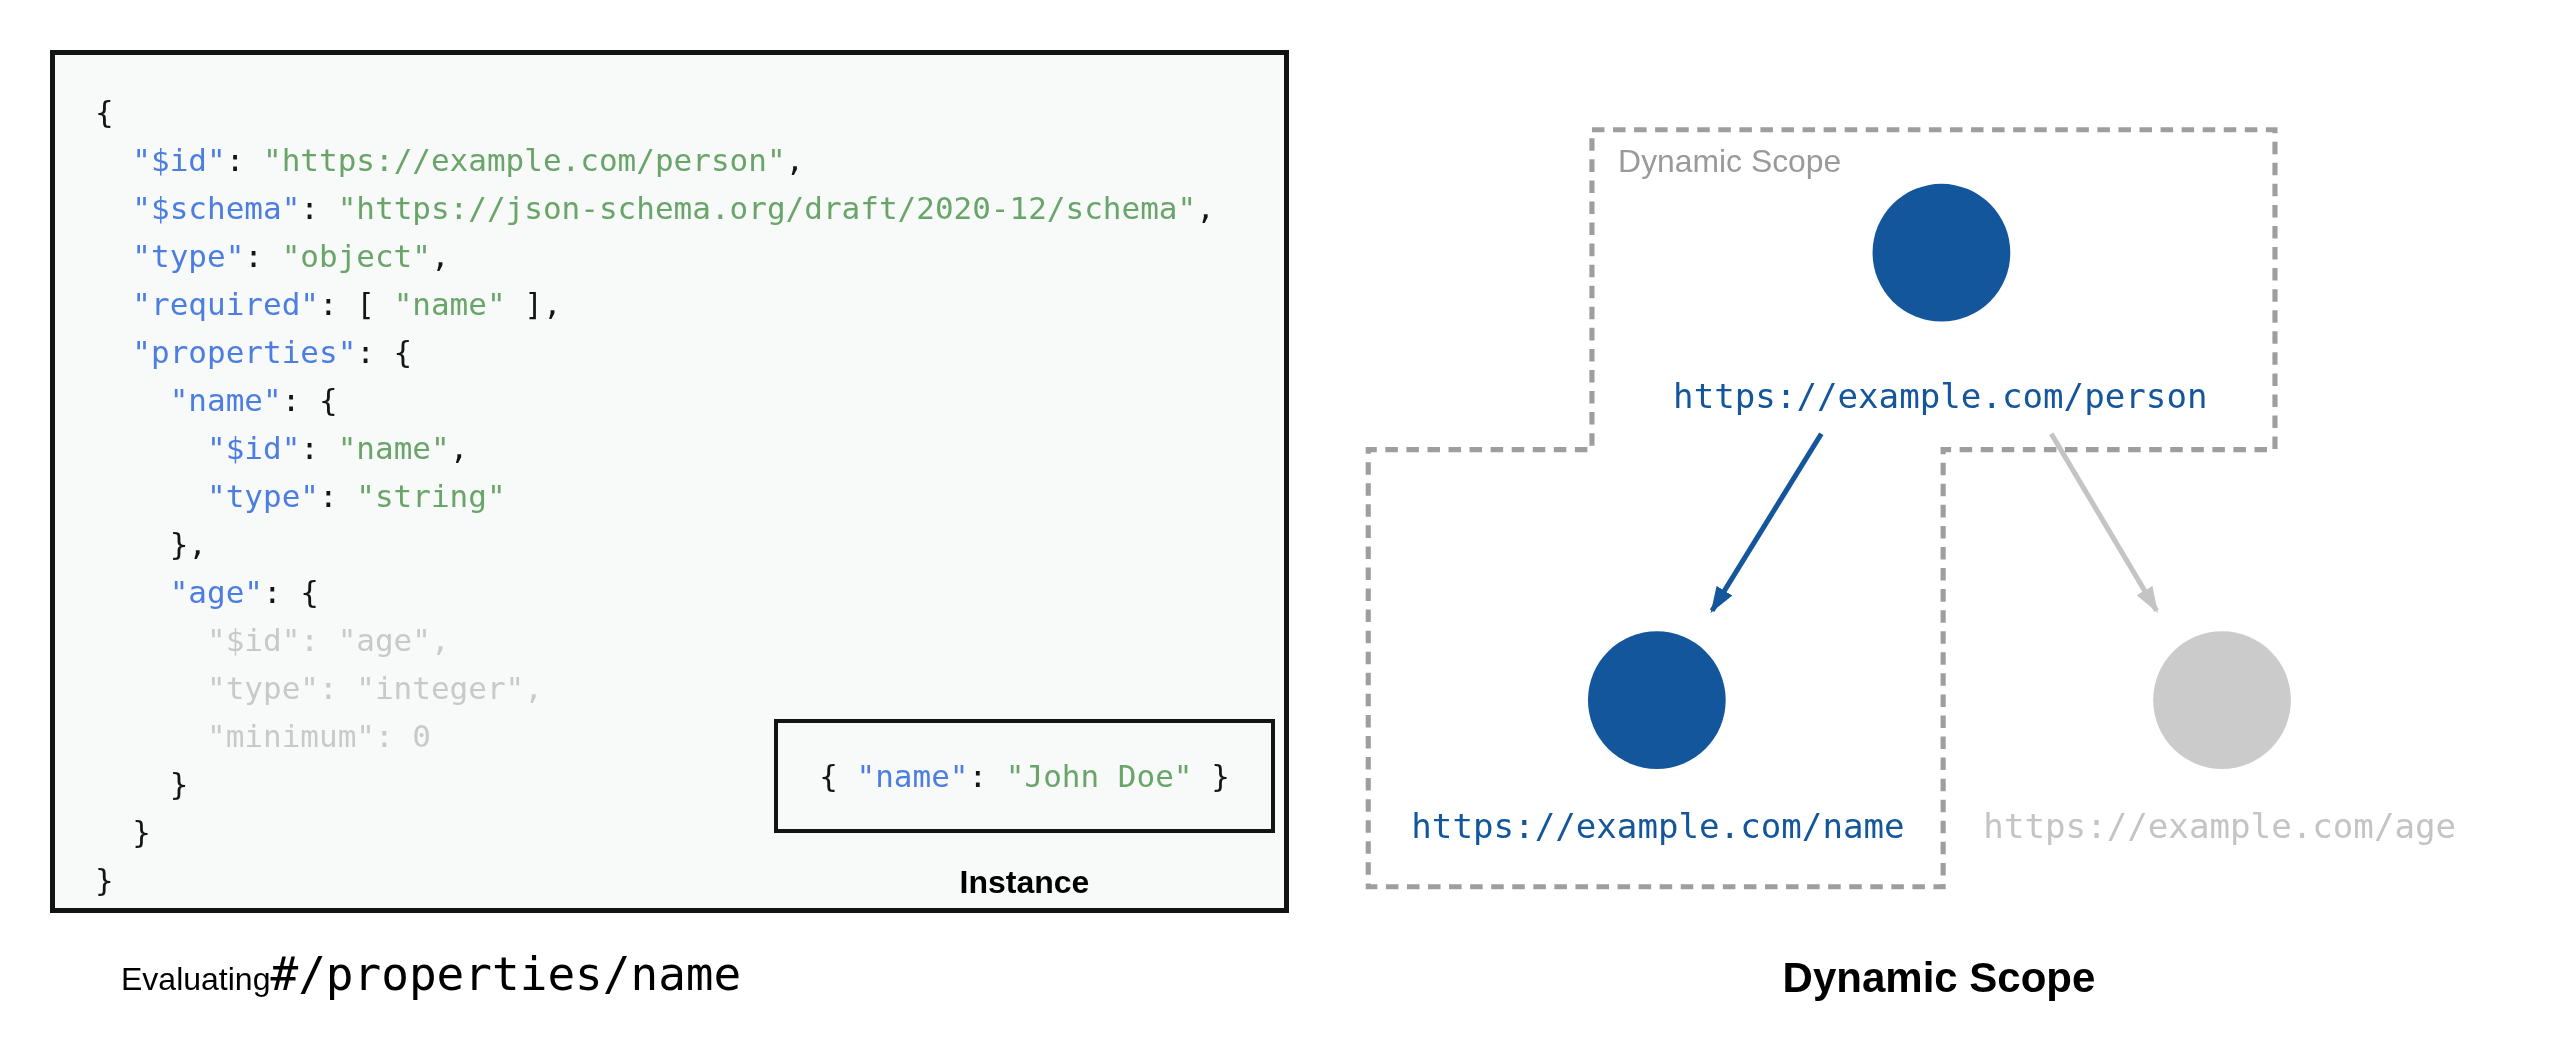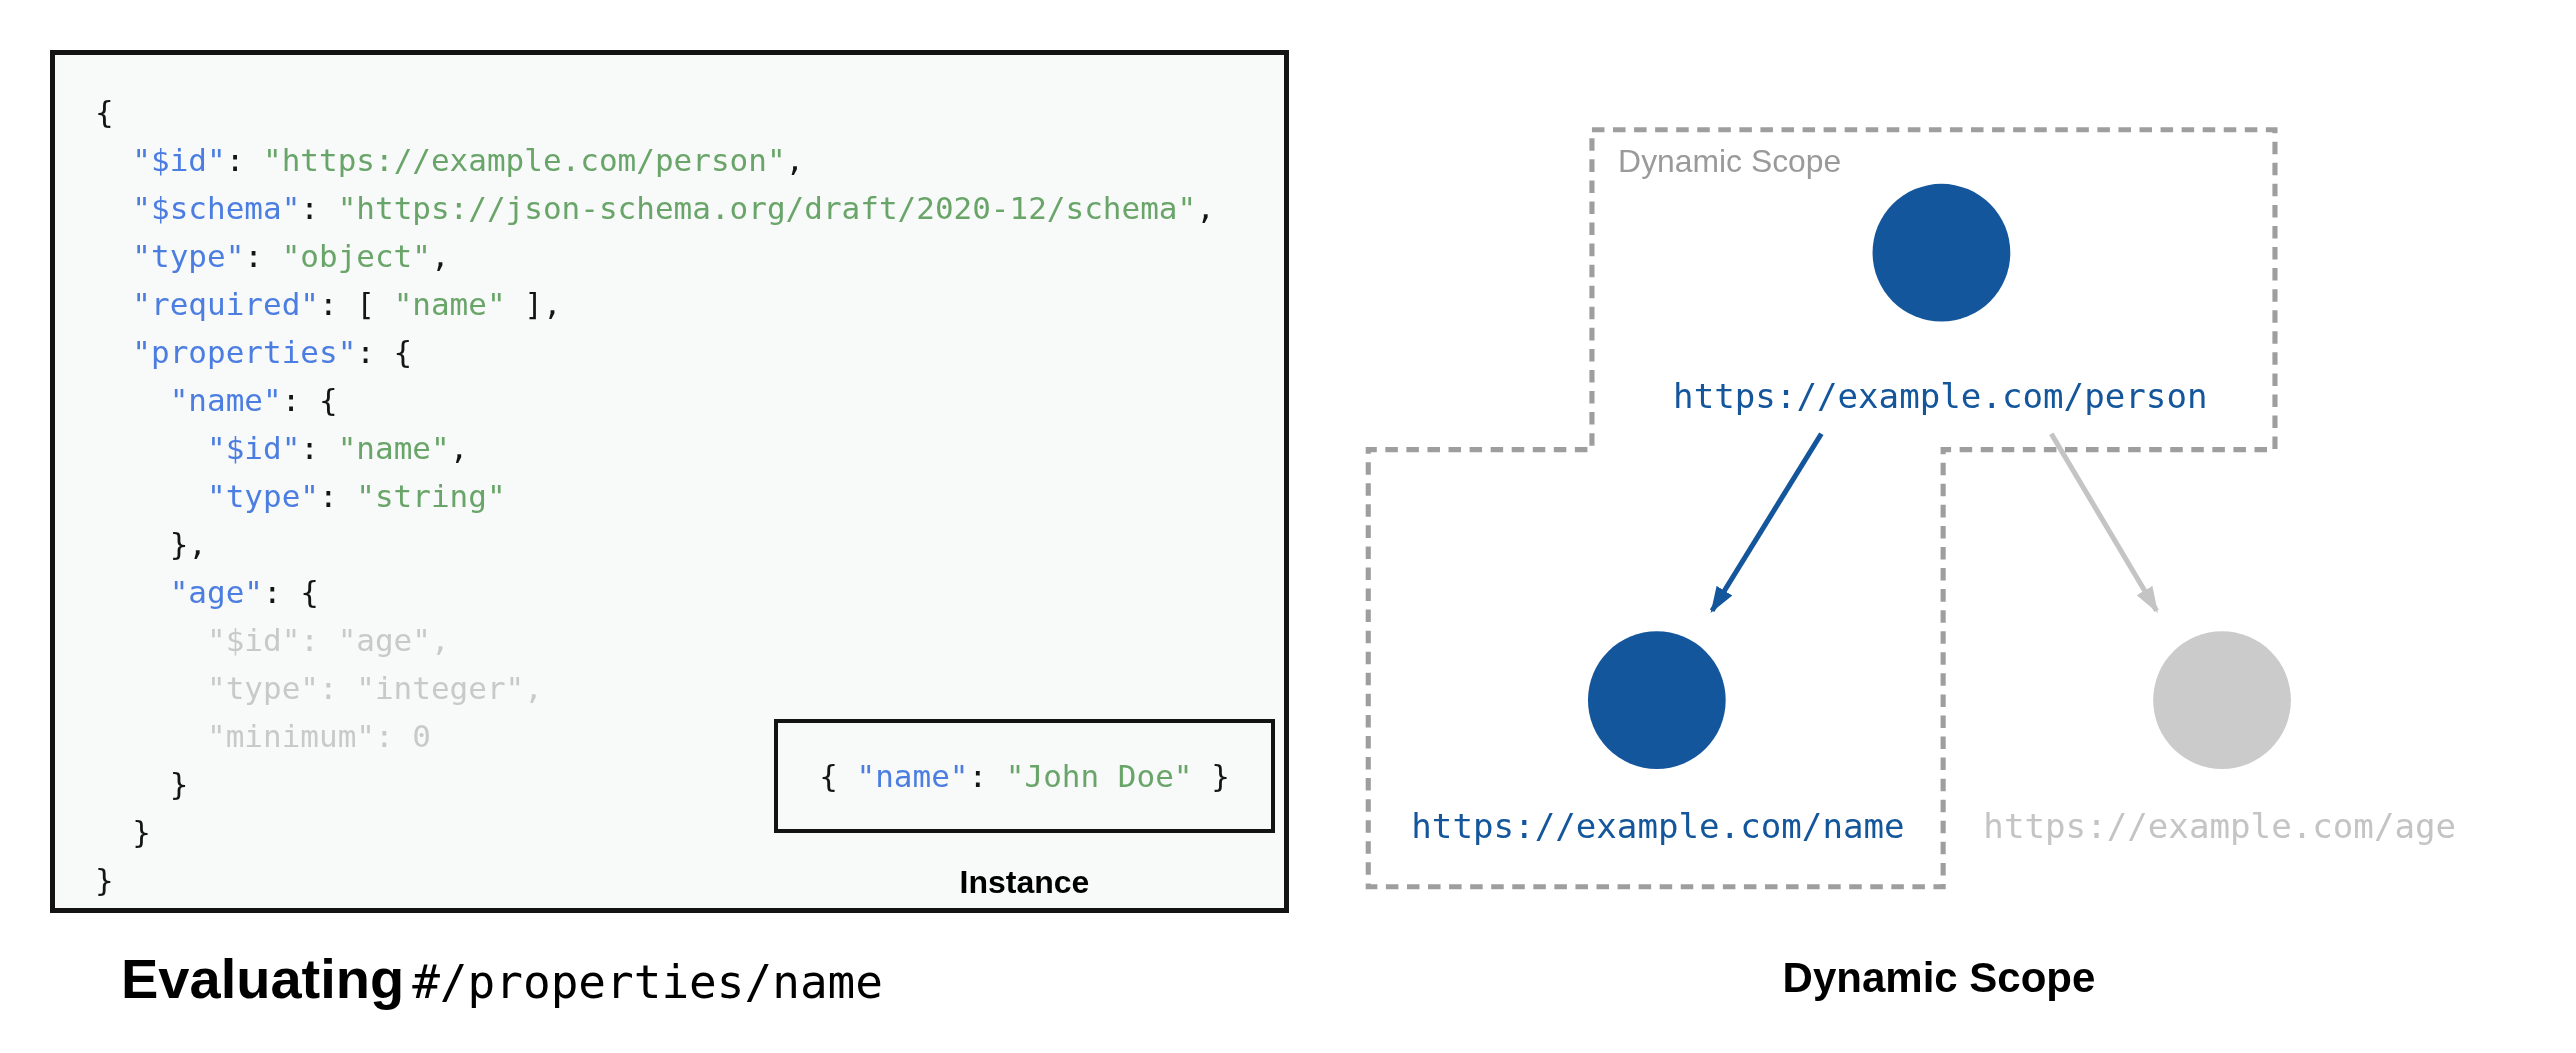--- a/index.html
+++ b/index.html
@@ -36,22 +36,22 @@
     font-family:"DejaVu Sans Mono", monospace; font-size:31px; white-space:pre;
   }
   .instance-label {
     position:absolute; left:719px; top:809px; width:501px; text-align:center;
     font-weight:bold; font-size:32px; color:var(--caption_text);
   }
   
   .caption-left {
     position:absolute; left:121px; top:951px; color:var(--caption_text); line-height:1;
   }
-  .caption-left .bold-part { font-weight:bold; font-size:56px; font-family:"Liberation Sans", sans-serif; }
-  .caption-left .mono-part { font-family:"DejaVu Sans Mono", monospace; font-size:46px; margin-left:8px; }
+  .caption-left .bold-part { font-weight:normal; font-size:32px; font-family:"Liberation Sans", sans-serif; }
+  .caption-left .mono-part { font-family:"DejaVu Sans Mono", monospace; font-size:46px; margin-left:0; }
   .caption-right {
     position:absolute; left:1939px; top:954px; transform:translateX(-50%);
     font-weight:bold; font-size:42px; color:var(--caption_text); white-space:nowrap;
   }
   
   .diagram-svg { position:absolute; left:0; top:0; }
   .scope-outline { fill:none; stroke:var(--dash_border); stroke-width:9; stroke-dasharray:22 15; }
   .scope-label-text { font-family:"Liberation Sans", sans-serif; font-size:56px; fill:var(--scope_label); }
   .url-text { font-family:"DejaVu Sans Mono", monospace; font-size:60px; text-anchor:middle; }
   .url-active { fill:var(--node_active); }

